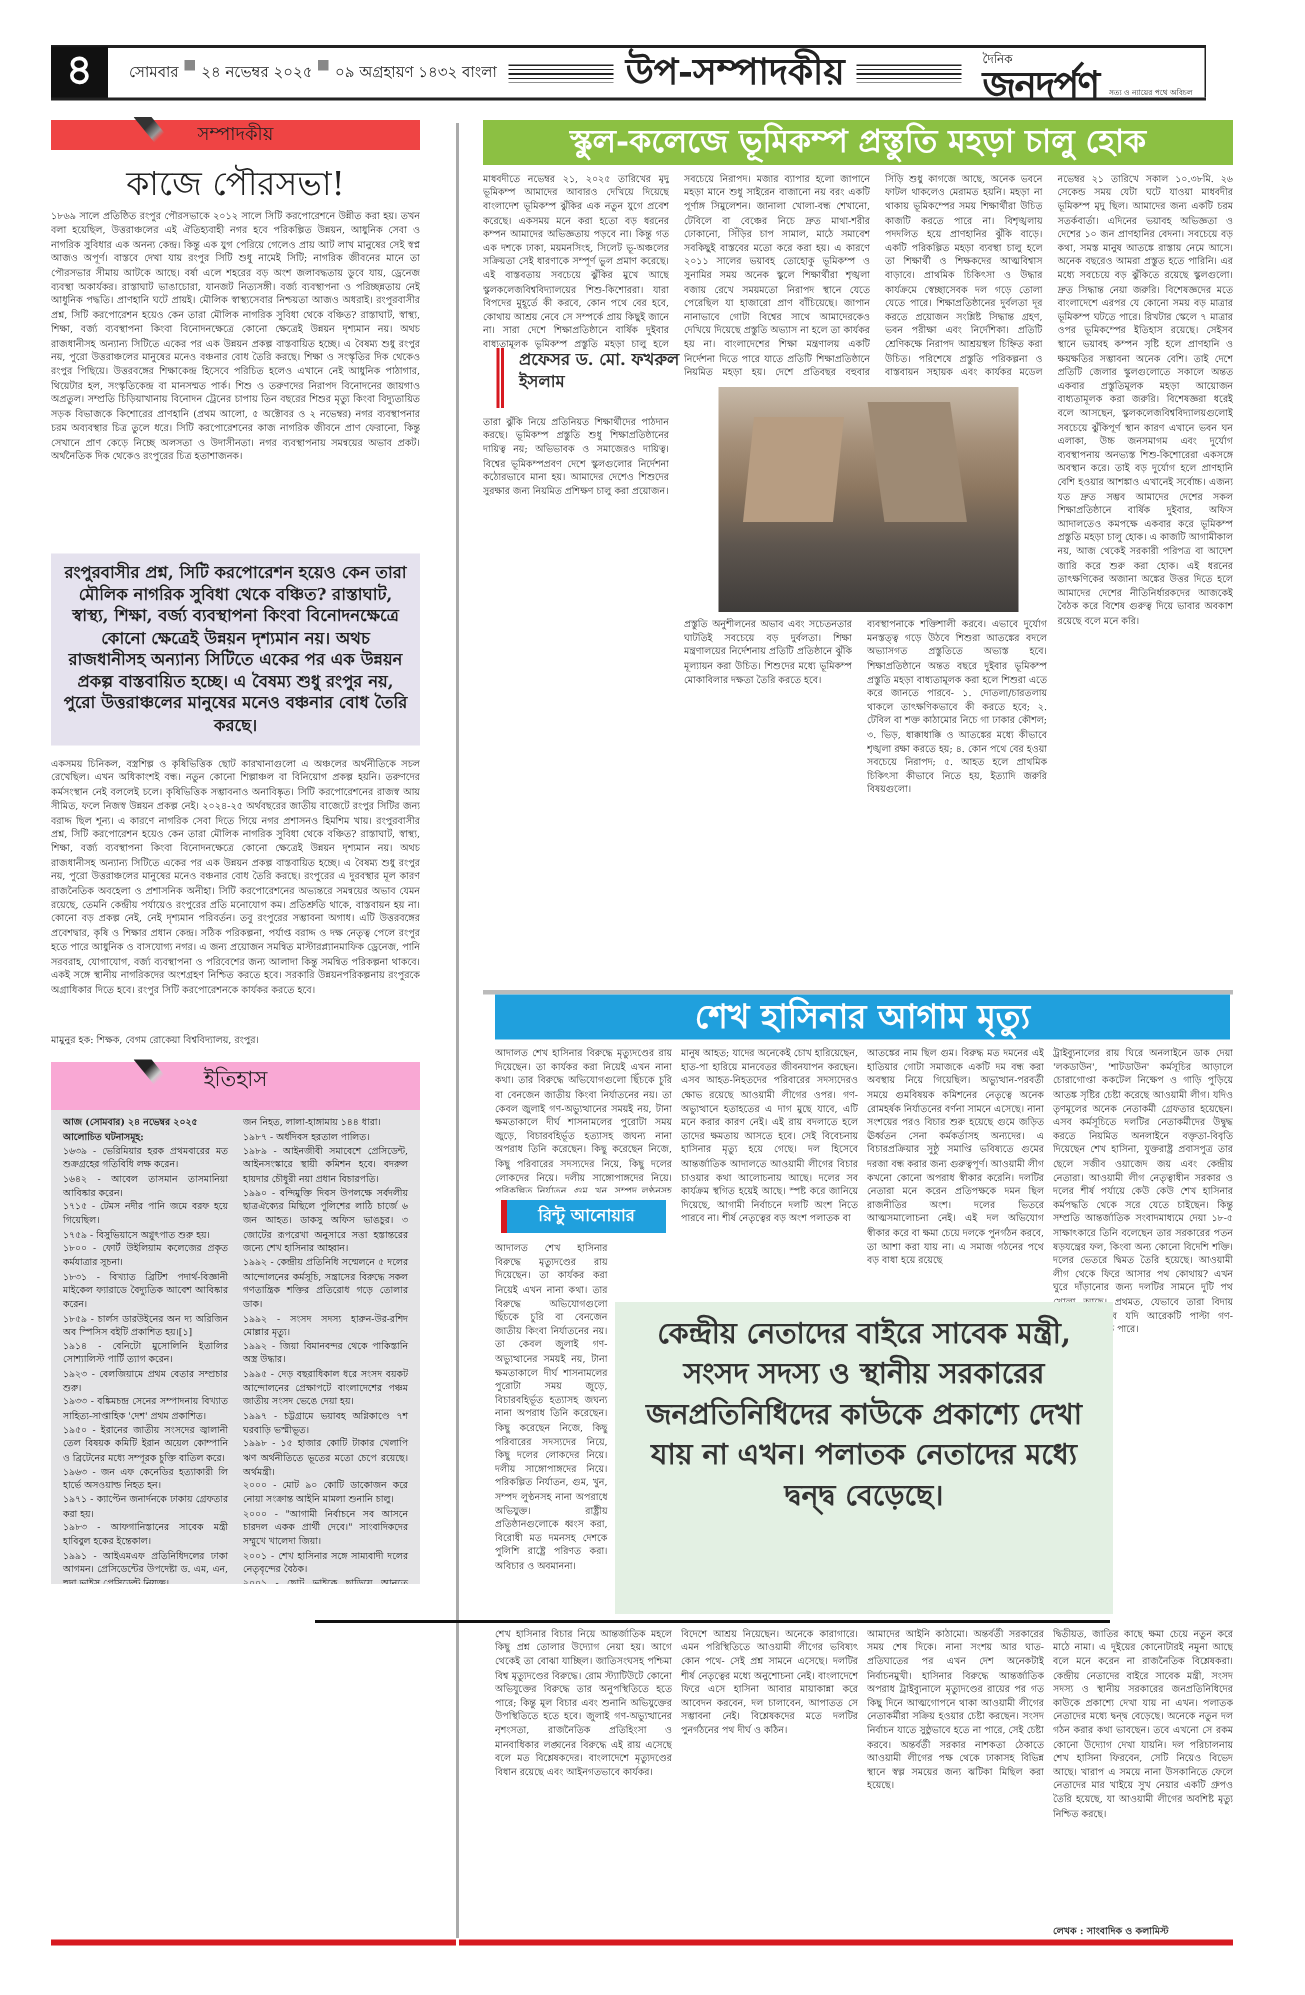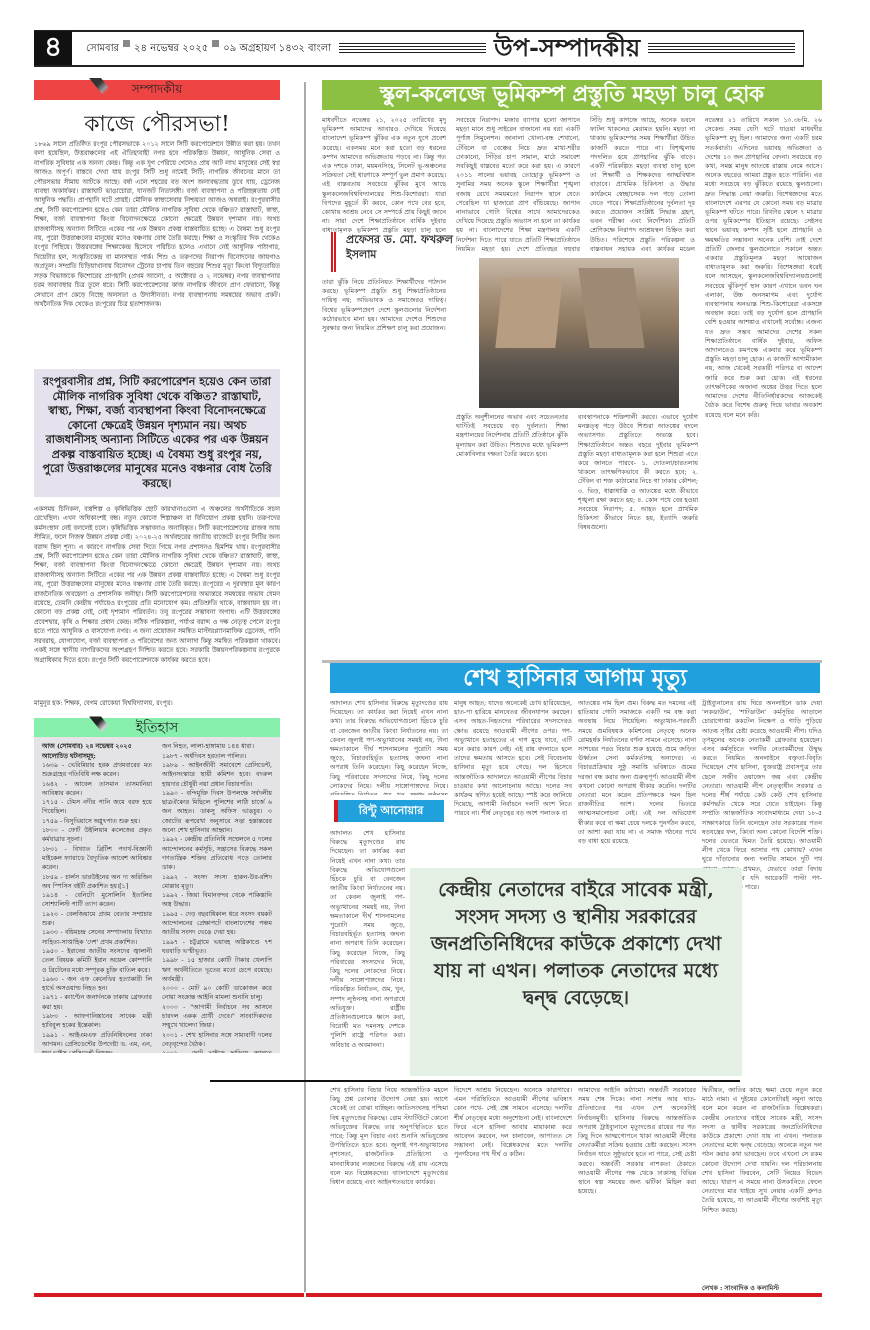--- a/index.html
+++ b/index.html
@@ -15,21 +15,21 @@
 .logo .name{position:absolute;left:0;top:6px;font-family:"DejaVu Sans",sans-serif;font-weight:900;font-size:25px;letter-spacing:-1px}
 .logo .tag{position:absolute;right:0;bottom:0;font-size:5px}
 .hr-bottom{position:absolute;left:34px;top:65px;width:770px;height:2px;background:#222}
 .colsep{position:absolute;left:304px;top:82px;width:2px;height:1210px;background:#aaa}
 .left{position:absolute;left:34px;top:80px;width:246px}
 .banner{height:20px;background:#ef4444;display:flex;align-items:center;justify-content:center;font-size:12px;position:relative}
 .banner .pen{position:absolute;left:55px;top:-2px;width:30px;height:22px;background:linear-gradient(135deg,#333 30%,#999 50%,transparent 60%);clip-path:polygon(0 0,40% 0,100% 100%,60% 100%)}
 .edhead{font-size:22px;text-align:center;line-height:27px;margin-top:10px}
 .body{font-size:6.4px;line-height:9.4px;text-align:justify;color:#333;margin-top:3px}
 .pull{background:#e5e2ee;margin-top:4px;padding:6px 8px;font-size:11px;line-height:14.5px;text-align:center;font-weight:bold}
-.itihash{background:#86efac;height:19px;margin-top:10px;display:flex;align-items:center;justify-content:center;font-size:14px;position:relative}
+.itihash{background:#f9a8d4;height:32px;margin-top:10px;display:flex;justify-content:center;font-size:14px;position:relative}
 .itihash .pen{position:absolute;left:55px;top:-2px;width:30px;height:22px;background:linear-gradient(135deg,#222 30%,#ccc 50%,transparent 60%);clip-path:polygon(0 0,40% 0,100% 100%,60% 100%)}
 .hist{background:#e4e4e6;display:flex;gap:10px;padding:4px 8px;font-size:6.2px;line-height:9.3px;height:316px;overflow:hidden}
 .hist .c{flex:1;text-align:justify}
 .hist .c div{margin-bottom:0}
 .redline{position:absolute;height:4px;background:#d71920}
 .head1{position:absolute;left:322px;top:80px;width:500px;height:30px;background:#8cc043;color:#fff;font-size:21px;font-weight:bold;display:flex;align-items:center;justify-content:center;white-space:nowrap}
 .cols{position:absolute;font-size:6.3px;line-height:9.2px;text-align:justify;color:#333;overflow:hidden}
 .byline1{position:absolute;left:331px;top:232px;width:125px;height:40px;border-left:5px double #d71920;padding-left:10px;font-size:11px;line-height:15px;font-weight:bold;color:#333}
 .photo{position:absolute;left:479px;top:258px;width:200px;height:150px;background:linear-gradient(180deg,#c7b9a8 0%,#a58f78 25%,#8d7760 45%,#5e564f 70%,#3f3c3a 100%)}
 .photo::before{content:"";position:absolute;left:20px;top:20px;width:60px;height:70px;background:#b79d82;transform:skew(-6deg)}
@@ -48,36 +48,41 @@
   <div class="dateline">
     <span>সোমবার</span>
     <span class="sq"></span>
     <span>২৪ নভেম্বর ২০২৫</span>
     <span class="sq"></span>
     <span>০৯ অগ্রহায়ণ ১৪৩২ বাংলা</span>
   </div>
   <div class="rule"></div>
   <div class="section">উপ-সম্পাদকীয়</div>
   <div class="rule"></div>
+  <div class="logo">
+    <span class="pre">দৈনিক</span>
+    <span class="name">জনদর্পণ</span>
+    <span class="tag">সত্য ও ন্যায়ের পথে অবিচল</span>
+  </div>
 </div>
 <div class="hr-bottom"></div>
 <div class="colsep"></div>
 
 <div class="left">
   <div class="banner">
     <span class="pen"></span>
     <span>সম্পাদকীয়</span>
   </div>
   <div class="edhead">
     <div>কাজে পৌরসভা!</div>
   </div>
   <div class="body" style="height:225px;overflow:hidden">১৮৬৯ সালে প্রতিষ্ঠিত রংপুর পৌরসভাকে ২০১২ সালে সিটি করপোরেশনে উন্নীত করা হয়। তখন বলা হয়েছিল, উত্তরাঞ্চলের এই ঐতিহ্যবাহী নগর হবে পরিকল্পিত উন্নয়ন, আধুনিক সেবা ও নাগরিক সুবিধার এক অনন্য কেন্দ্র। কিন্তু এক যুগ পেরিয়ে গেলেও প্রায় আট লাখ মানুষের সেই স্বপ্ন আজও অপূর্ণ। বাস্তবে দেখা যায় রংপুর সিটি শুধু নামেই সিটি; নাগরিক জীবনের মানে তা পৌরসভার সীমায় আটকে আছে। বর্ষা এলে শহরের বড় অংশ জলাবদ্ধতায় ডুবে যায়, ড্রেনেজ ব্যবস্থা অকার্যকর। রাস্তাঘাট ভাঙাচোরা, যানজট নিত্যসঙ্গী। বর্জ্য ব্যবস্থাপনা ও পরিচ্ছন্নতায় নেই আধুনিক পদ্ধতি। প্রাণহানি ঘটে প্রায়ই। মৌলিক স্বাস্থ্যসেবার নিশ্চয়তা আজও অধরাই। রংপুরবাসীর প্রশ্ন, সিটি করপোরেশন হয়েও কেন তারা মৌলিক নাগরিক সুবিধা থেকে বঞ্চিত? রাস্তাঘাট, স্বাস্থ্য, শিক্ষা, বর্জ্য ব্যবস্থাপনা কিংবা বিনোদনক্ষেত্রে কোনো ক্ষেত্রেই উন্নয়ন দৃশ্যমান নয়। অথচ রাজধানীসহ অন্যান্য সিটিতে একের পর এক উন্নয়ন প্রকল্প বাস্তবায়িত হচ্ছে। এ বৈষম্য শুধু রংপুর নয়, পুরো উত্তরাঞ্চলের মানুষের মনেও বঞ্চনার বোধ তৈরি করছে। শিক্ষা ও সংস্কৃতির দিক থেকেও রংপুর পিছিয়ে। উত্তরবঙ্গের শিক্ষাকেন্দ্র হিসেবে পরিচিত হলেও এখানে নেই আধুনিক পাঠাগার, থিয়েটার হল, সংস্কৃতিকেন্দ্র বা মানসম্মত পার্ক। শিশু ও তরুণদের নিরাপদ বিনোদনের জায়গাও অপ্রতুল। সম্প্রতি চিড়িয়াখানায় বিনোদন ট্রেনের চাপায় তিন বছরের শিশুর মৃত্যু কিংবা বিদ্যুতায়িত সড়ক বিভাজকে কিশোরের প্রাণহানি (প্রথম আলো, ৫ অক্টোবর ও ২ নভেম্বর) নগর ব্যবস্থাপনার চরম অব্যবস্থার চিত্র তুলে ধরে। সিটি করপোরেশনের কাজ নাগরিক জীবনে প্রাণ ফেরানো, কিন্তু সেখানে প্রাণ কেড়ে নিচ্ছে অলসতা ও উদাসীনতা। নগর ব্যবস্থাপনায় সমন্বয়ের অভাব প্রকট। অর্থনৈতিক দিক থেকেও রংপুরের চিত্র হতাশাজনক।</div>
   <div class="pull">রংপুরবাসীর প্রশ্ন, সিটি করপোরেশন হয়েও কেন তারা মৌলিক নাগরিক সুবিধা থেকে বঞ্চিত? রাস্তাঘাট, স্বাস্থ্য, শিক্ষা, বর্জ্য ব্যবস্থাপনা কিংবা বিনোদনক্ষেত্রে কোনো ক্ষেত্রেই উন্নয়ন দৃশ্যমান নয়। অথচ রাজধানীসহ অন্যান্য সিটিতে একের পর এক উন্নয়ন প্রকল্প বাস্তবায়িত হচ্ছে। এ বৈষম্য শুধু রংপুর নয়, পুরো উত্তরাঞ্চলের মানুষের মনেও বঞ্চনার বোধ তৈরি করছে।</div>
   <div class="body" style="margin-top:8px;height:182px;overflow:hidden">একসময় চিনিকল, বস্ত্রশিল্প ও কৃষিভিত্তিক ছোট কারখানাগুলো এ অঞ্চলের অর্থনীতিকে সচল রেখেছিল। এখন অধিকাংশই বন্ধ। নতুন কোনো শিল্পাঞ্চল বা বিনিয়োগ প্রকল্প হয়নি। তরুণদের কর্মসংস্থান নেই বললেই চলে। কৃষিভিত্তিক সম্ভাবনাও অনাবিষ্কৃত। সিটি করপোরেশনের রাজস্ব আয় সীমিত, ফলে নিজস্ব উন্নয়ন প্রকল্প নেই। ২০২৪-২৫ অর্থবছরের জাতীয় বাজেটে রংপুর সিটির জন্য বরাদ্দ ছিল শূন্য। এ কারণে নাগরিক সেবা দিতে গিয়ে নগর প্রশাসনও হিমশিম খায়। রংপুরবাসীর প্রশ্ন, সিটি করপোরেশন হয়েও কেন তারা মৌলিক নাগরিক সুবিধা থেকে বঞ্চিত? রাস্তাঘাট, স্বাস্থ্য, শিক্ষা, বর্জ্য ব্যবস্থাপনা কিংবা বিনোদনক্ষেত্রে কোনো ক্ষেত্রেই উন্নয়ন দৃশ্যমান নয়। অথচ রাজধানীসহ অন্যান্য সিটিতে একের পর এক উন্নয়ন প্রকল্প বাস্তবায়িত হচ্ছে। এ বৈষম্য শুধু রংপুর নয়, পুরো উত্তরাঞ্চলের মানুষের মনেও বঞ্চনার বোধ তৈরি করছে। রংপুরের এ দুরবস্থার মূল কারণ রাজনৈতিক অবহেলা ও প্রশাসনিক অনীহা। সিটি করপোরেশনের অভ্যন্তরে সমন্বয়ের অভাব যেমন রয়েছে, তেমনি কেন্দ্রীয় পর্যায়েও রংপুরের প্রতি মনোযোগ কম। প্রতিশ্রুতি থাকে, বাস্তবায়ন হয় না। কোনো বড় প্রকল্প নেই, নেই দৃশ্যমান পরিবর্তন। তবু রংপুরের সম্ভাবনা অগাধ। এটি উত্তরবঙ্গের প্রবেশদ্বার, কৃষি ও শিক্ষার প্রধান কেন্দ্র। সঠিক পরিকল্পনা, পর্যাপ্ত বরাদ্দ ও দক্ষ নেতৃত্ব পেলে রংপুর হতে পারে আধুনিক ও বাসযোগ্য নগর। এ জন্য প্রয়োজন সমন্বিত মাস্টারপ্ল্যানমাফিক ড্রেনেজ, পানি সরবরাহ, যোগাযোগ, বর্জ্য ব্যবস্থাপনা ও পরিবেশের জন্য আলাদা কিন্তু সমন্বিত পরিকল্পনা থাকবে। একই সঙ্গে স্থানীয় নাগরিকদের অংশগ্রহণ নিশ্চিত করতে হবে। সরকারি উন্নয়নপরিকল্পনায় রংপুরকে অগ্রাধিকার দিতে হবে। রংপুর সিটি করপোরেশনকে কার্যকর করতে হবে।</div>
-  <div class="body" style="margin-top:12px">মামুনুর হক: শিক্ষক, বেগম রোকেয়া বিশ্ববিদ্যালয়, রংপুর।</div>
+  <div class="body" style="margin-top:2px">মামুনুর হক: শিক্ষক, বেগম রোকেয়া বিশ্ববিদ্যালয়, রংপুর।</div>
 
   <div class="itihash">
     <span class="pen"></span>
     <span>ইতিহাস</span>
   </div>
   <div class="hist">
     <div class="c" id="histc1">
       <div style="font-weight:bold">আজ (সোমবার) ২৪ নভেম্বর ২০২৫</div>
       <div style="font-weight:bold">আলোচিত ঘটনাসমূহ:</div>
     <div>১৬৩৯ - ভেরিমিয়ার হরক প্রথমবারের মত শুক্রগ্রহের গতিবিধি লক্ষ করেন।</div>

